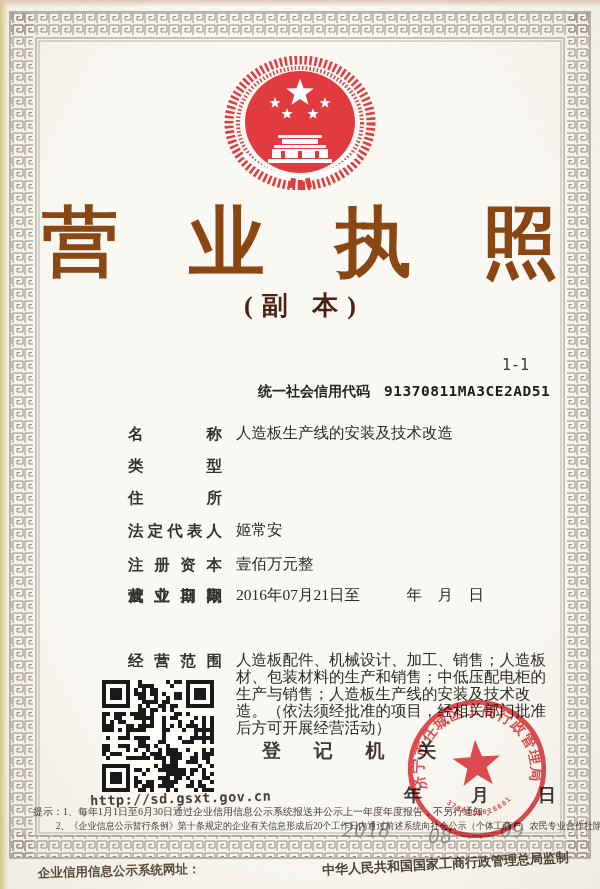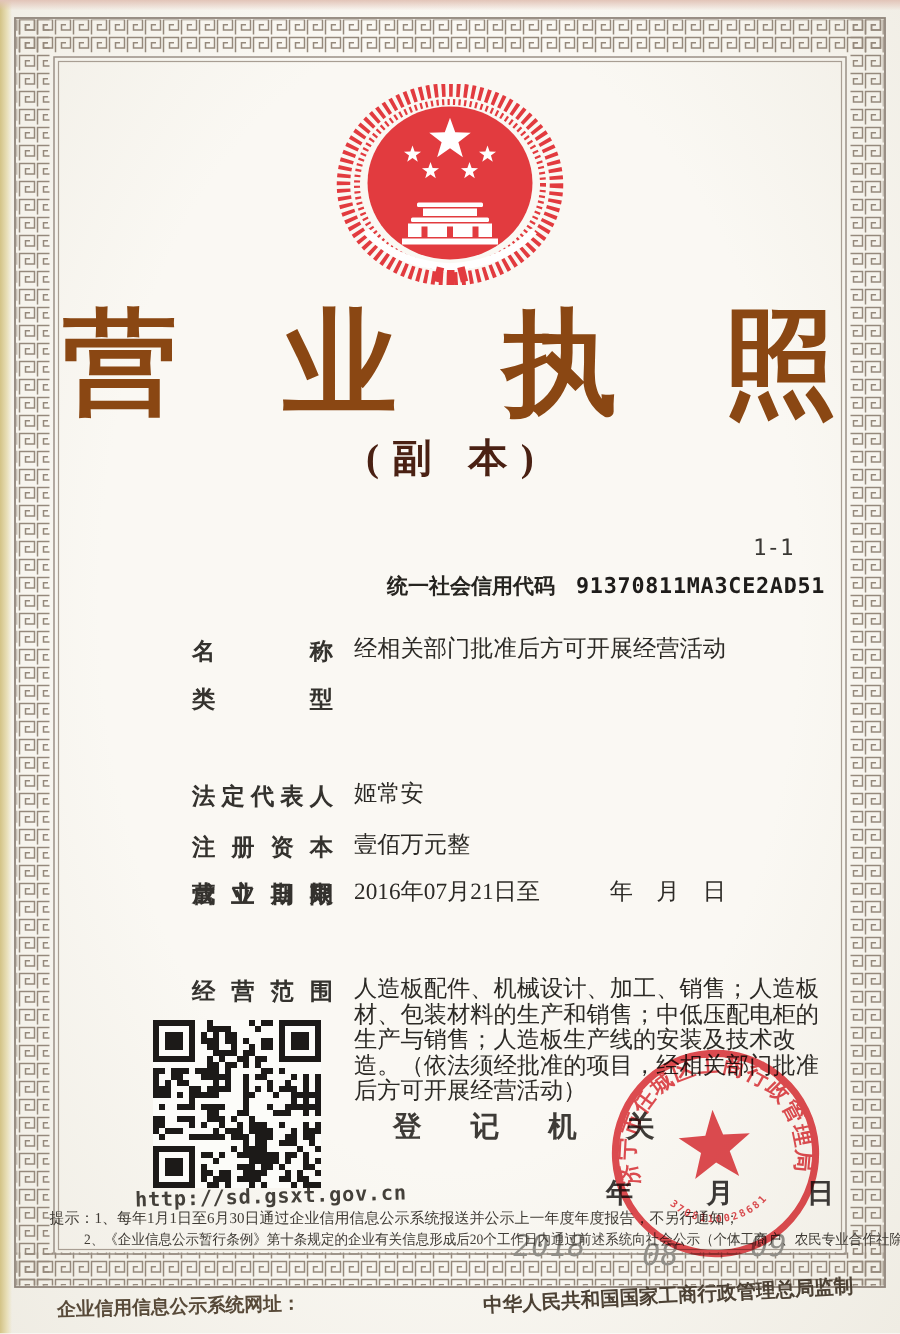--- a/index.html
+++ b/index.html
@@ -124,26 +124,27 @@
 <div class="subtitle">(副 本)</div>
 <div class="pageno">1-1</div>
 
 <div class="codeline">
   <span class="lbl">统一社会信用代码</span>
   <span class="val">91370811MA3CE2AD51</span>
 </div>
 
 <div class="row" style="top:424px">
   <span class="lbl">名称</span>
-  <span class="val">经相关部门批准后方可开展经营活动</span>
+  <span class="val">人造板生产线的安装及技术改造</span>
 </div>
 <div class="row" style="top:456px">
   <span class="lbl">类型</span>
 </div>
 <div class="row" style="top:488px">
+  <span class="lbl">住所</span>
 </div>
 <div class="row" style="top:521px">
   <span class="lbl">法定代表人</span>
   <span class="val">姬常安</span>
 </div>
 <div class="row" style="top:555px">
   <span class="lbl">注册资本</span>
   <span class="val">壹佰万元整</span>
 </div>
 <div class="row" style="top:586px">

